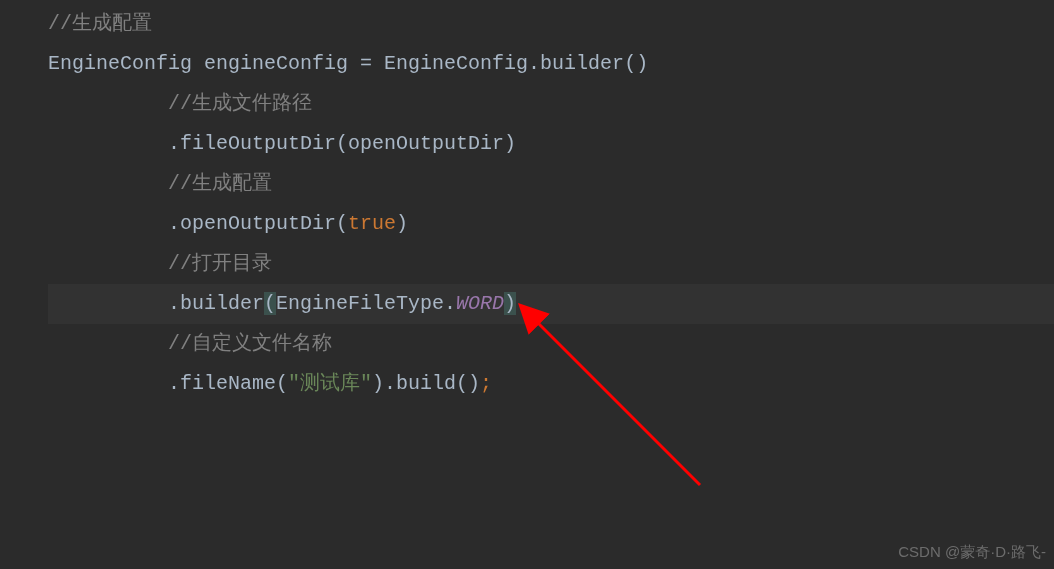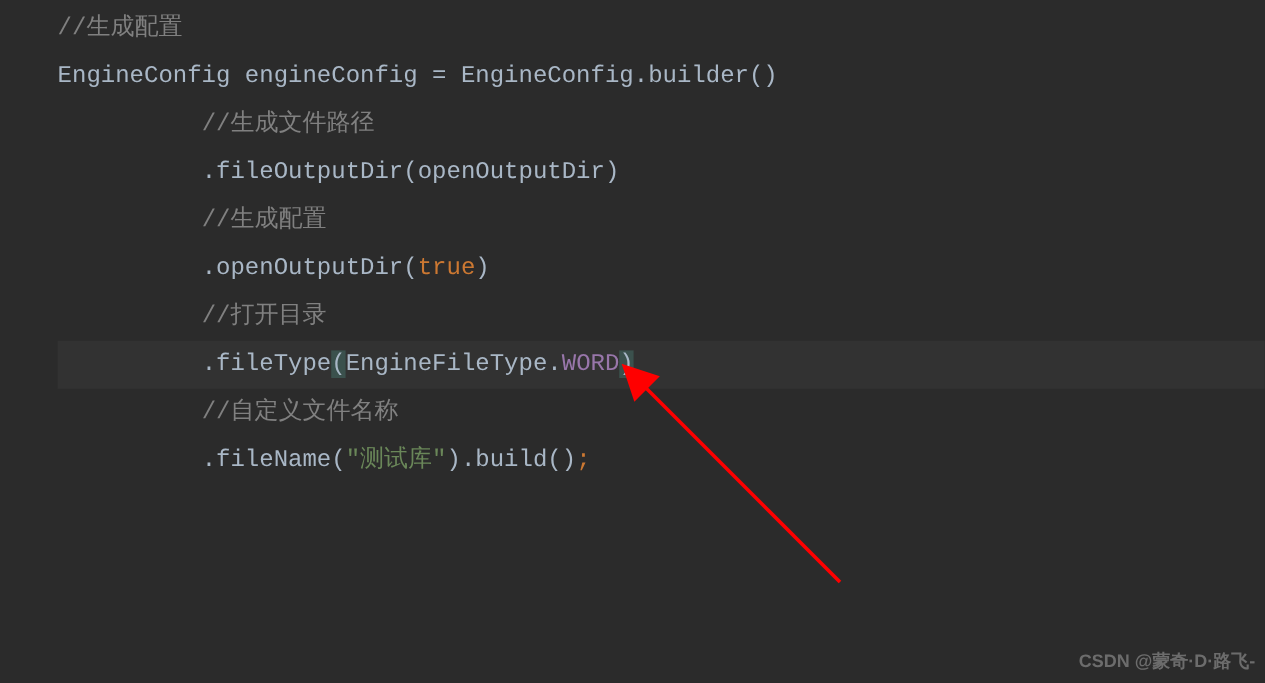--- a/index.html
+++ b/index.html
@@ -37,20 +37,21 @@
     }
     .identifier {
       color: #a9b7c6;
       text-align: center;
     }
     .keyword-true {
       color: #cc7832;
     }
     .static-field {
       color: #9876aa;
+      font-style: italic;
     }
     .string {
       color: #6a8759;
     }
     .semicolon {
       color: #cc7832;
     }
     .paren-match {
       background: #3b514d;
       color: #a9b7c6;
@@ -65,35 +66,34 @@
       pointer-events: none;
     }
     .watermark {
       position: absolute;
       bottom: 4px;
       right: 8px;
       color: #888;
       font-size: 15px;
       font-family: Arial, sans-serif;
       opacity: 0.7;
-      font-weight: bold;
     }
   </style>
 </head>
 <body>
 
 <div class="code-container">
   <div class="line"><span class="comment">//生成配置</span></div>
   <div class="line"><span class="identifier">EngineConfig engineConfig </span><span class="identifier">= </span><span class="identifier">EngineConfig.</span><span class="builder-call">builder</span><span class="identifier">()</span></div>
   <div class="line">          <span class="comment">//生成文件路径</span></div>
   <div class="line">          <span class="identifier">.fileOutputDir(openOutputDir)</span></div>
   <div class="line">          <span class="comment">//生成配置</span></div>
   <div class="line">          <span class="identifier">.openOutputDir(</span><span class="keyword-true">true</span><span class="identifier">)</span></div>
   <div class="line">          <span class="comment">//打开目录</span></div>
-  <div class="line highlighted">          <span class="identifier">.fileType</span><span class="paren-match">(</span><span class="identifier">EngineFileType.</span><span class="static-field">WORD</span><span class="paren-match">)</span></div>
+  <div class="line highlighted">          <span class="identifier">.builder</span><span class="paren-match">(</span><span class="identifier">EngineFileType.</span><span class="static-field">WORD</span><span class="paren-match">)</span></div>
   <div class="line">          <span class="comment">//自定义文件名称</span></div>
   <div class="line">          <span class="identifier">.fileName(</span><span class="string">"测试库"</span><span class="identifier">).build()</span><span class="semicolon">;</span></div>
 </div>
 
 <svg class="arrow-svg" width="250" height="210">
   <defs>
     <marker id="arrowhead" markerWidth="10" markerHeight="10" refX="2" refY="5" orient="auto">
       <polygon points="0 0, 10 5, 0 10" fill="#ff0000"></polygon>
     </marker>
   </defs>

